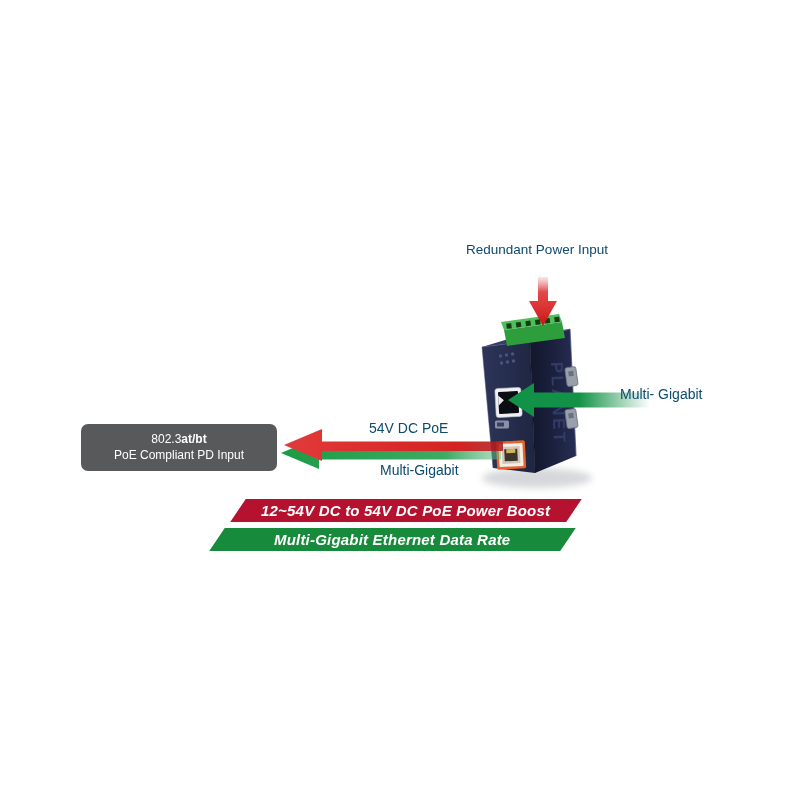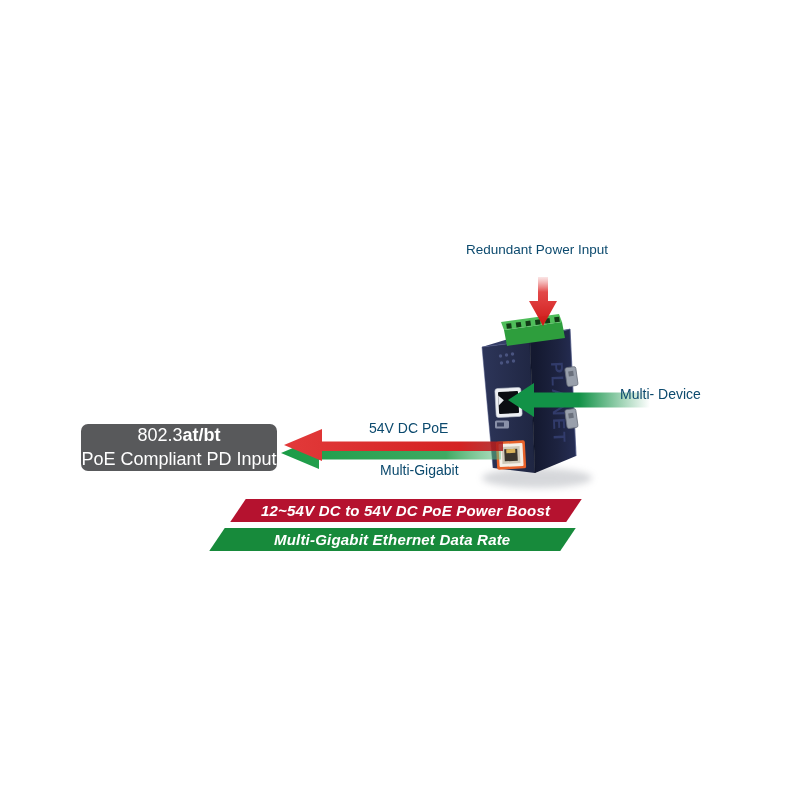--- a/index.html
+++ b/index.html
@@ -9,21 +9,21 @@
   }
   .canvas svg{position:absolute;left:0;top:0;}
   .lbl{
     position:absolute;font-size:14px;color:#0c4a6e;white-space:nowrap;line-height:1.1;
   }
   .top-label{font-size:13.5px;text-align:center;line-height:1.2;width:180px;}
   .pd-box{
     position:absolute;left:81px;top:424px;width:196px;height:47px;
     background:#58595b;border-radius:7px;color:#ffffff;
     display:flex;flex-direction:column;align-items:center;justify-content:center;
-    font-size:18px;line-height:1.32;text-align:center;
+    font-size:12px;line-height:1.32;text-align:center;
   }
   .pd-box b{font-weight:bold;}
   .banner{
     position:absolute;display:flex;align-items:center;justify-content:center;
     color:#ffffff;font-weight:bold;font-style:italic;font-size:15px;letter-spacing:.2px;
   }
   .banner span{display:block;transform:skewX(34deg);white-space:nowrap;}
   .banner-red{left:238px;top:499px;width:336px;height:23px;background:#b5122f;transform:skewX(-34deg);}
   .banner-green{left:217px;top:528px;width:351px;height:23px;background:#178a3b;transform:skewX(-34deg);}
 </style>
@@ -143,21 +143,21 @@
 
     <polygon points="284,445 322,429 322,441.5 503,441.5 503,451 322,451 322,461" fill="url(#gradRedLeft)"></polygon>
 
     <polygon points="538,277 548,277 548,301 557,301 543,326 529,301 538,301" fill="url(#gradDown)"></polygon>
   </svg>
 
   <div class="lbl top-label" style="left:447px;top:242px;">
     <div>Redundant Power Input</div>
   </div>
 
-  <div class="lbl" style="left:620px;top:387px;">Multi- Device</div>
+  <div class="lbl" style="left:620px;top:387px;">Multi- Gigabit</div>
 
   <div class="lbl" style="left:369px;top:421px;">54V DC PoE</div>
 
   <div class="lbl" style="left:380px;top:463px;">Multi-Gigabit</div>
 
   <div class="pd-box">
     <div><span>802.3</span><b>at/bt</b></div>
     <div>PoE Compliant PD Input</div>
   </div>
 

